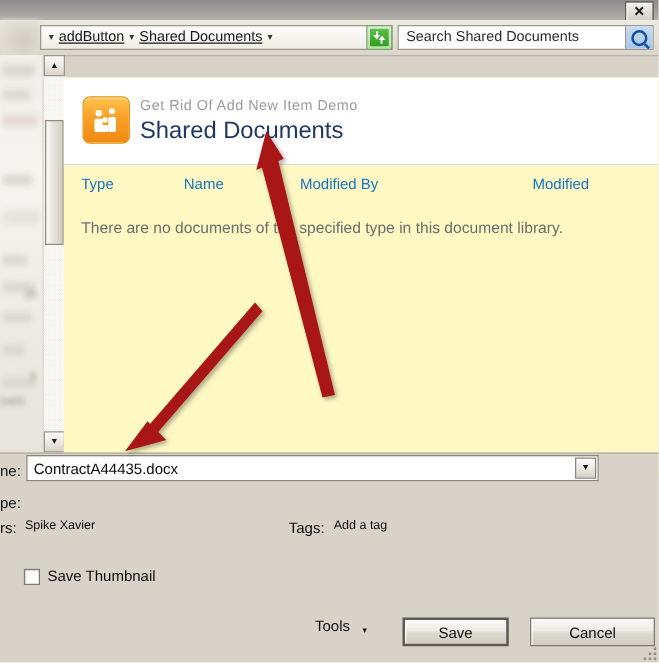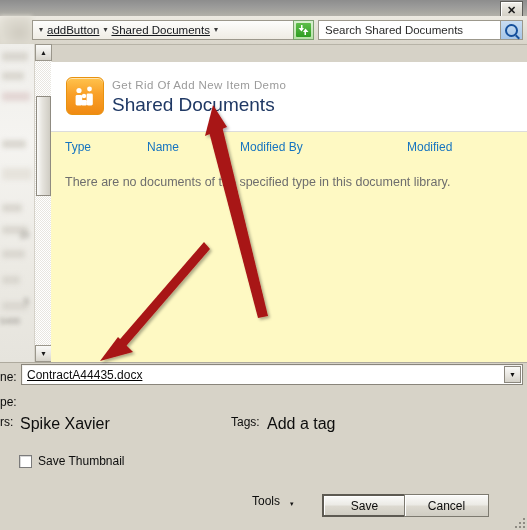--- a/index.html
+++ b/index.html
@@ -335,21 +335,21 @@
   }
 
   .meta-label {
     position: absolute;
     font-size: 12px;
     color: #0d0d0d;
     white-space: nowrap;
   }
   .meta-val {
     position: absolute;
-    font-size: 16px;
+    font-size: 10px;
     color: #0d0d0d;
     white-space: nowrap;
     cursor: pointer;
   }
 
   .checkrow {
     position: absolute;
     left: 19px; top: 454px;
     display: flex;
     align-items: center;
@@ -498,30 +498,30 @@
         </svg>
       </div>
       <div class="site-sub">Get Rid Of Add New Item Demo</div>
       <div class="site-title">Shared Documents</div>
     </div>
 
     <div class="col-headers">
       <div class="col-h" style="left:14px;">Type</div>
       <div class="col-h" style="left:96px;">Name</div>
       <div class="col-h" style="left:189px;">Modified By</div>
-      <div class="col-h" style="left:356px;">Modified</div>
+      <div class="col-h" style="left:375px;">Modified</div>
     </div>
 
     <div class="empty-msg">There are no documents of the specified type in this document library.</div>
   </div>
 
   <div class="formarea"></div>
 
   <div class="field-label" style="left:0px; top:370px;">ne:</div>
-  <div class="combo" style="left:21px; top:364px; width:502px;text-decoration:underline;">
+  <div class="combo" style="left:21px; top:364px; width:458px;">
     <span class="combo-val">ContractA44435.docx</span>
     <span class="combo-arrow">▼</span>
   </div>
 
   <div class="field-label" style="left:0px; top:395px;">pe:</div>
 
   <div class="meta-label" style="left:0px; top:415px;">rs:</div>
   <div class="meta-val" style="left:20px; top:415px;">Spike Xavier</div>
   <div class="meta-label" style="left:231px; top:415px;">Tags:</div>
   <div class="meta-val" style="left:267px; top:415px;">Add a tag</div>
@@ -530,21 +530,21 @@
     <span class="checkbox"></span>
     <span class="checklabel">Save Thumbnail</span>
   </div>
 
   <div class="tools-btn">
     <span class="tools-label">Tools</span>
     <span class="tools-arrow">▾</span>
   </div>
 
   <div class="dlg-btn default" style="left:322px; top:494px; width:85px;">Save</div>
-  <div class="dlg-btn" style="left:404px; top:494px; width:85px;">Cancel</div>
+  <div class="dlg-btn" style="left:424px; top:494px; width:100px;">Cancel</div>
 
   <div class="grip">
     <i style="right:0; bottom:0;"></i>
       <i style="right:4px; bottom:0;"></i>
       <i style="right:8px; bottom:0;"></i>
     <i style="right:0; bottom:4px;"></i>
       <i style="right:4px; bottom:4px;"></i>
     <i style="right:0; bottom:8px;"></i>
   </div>
 

